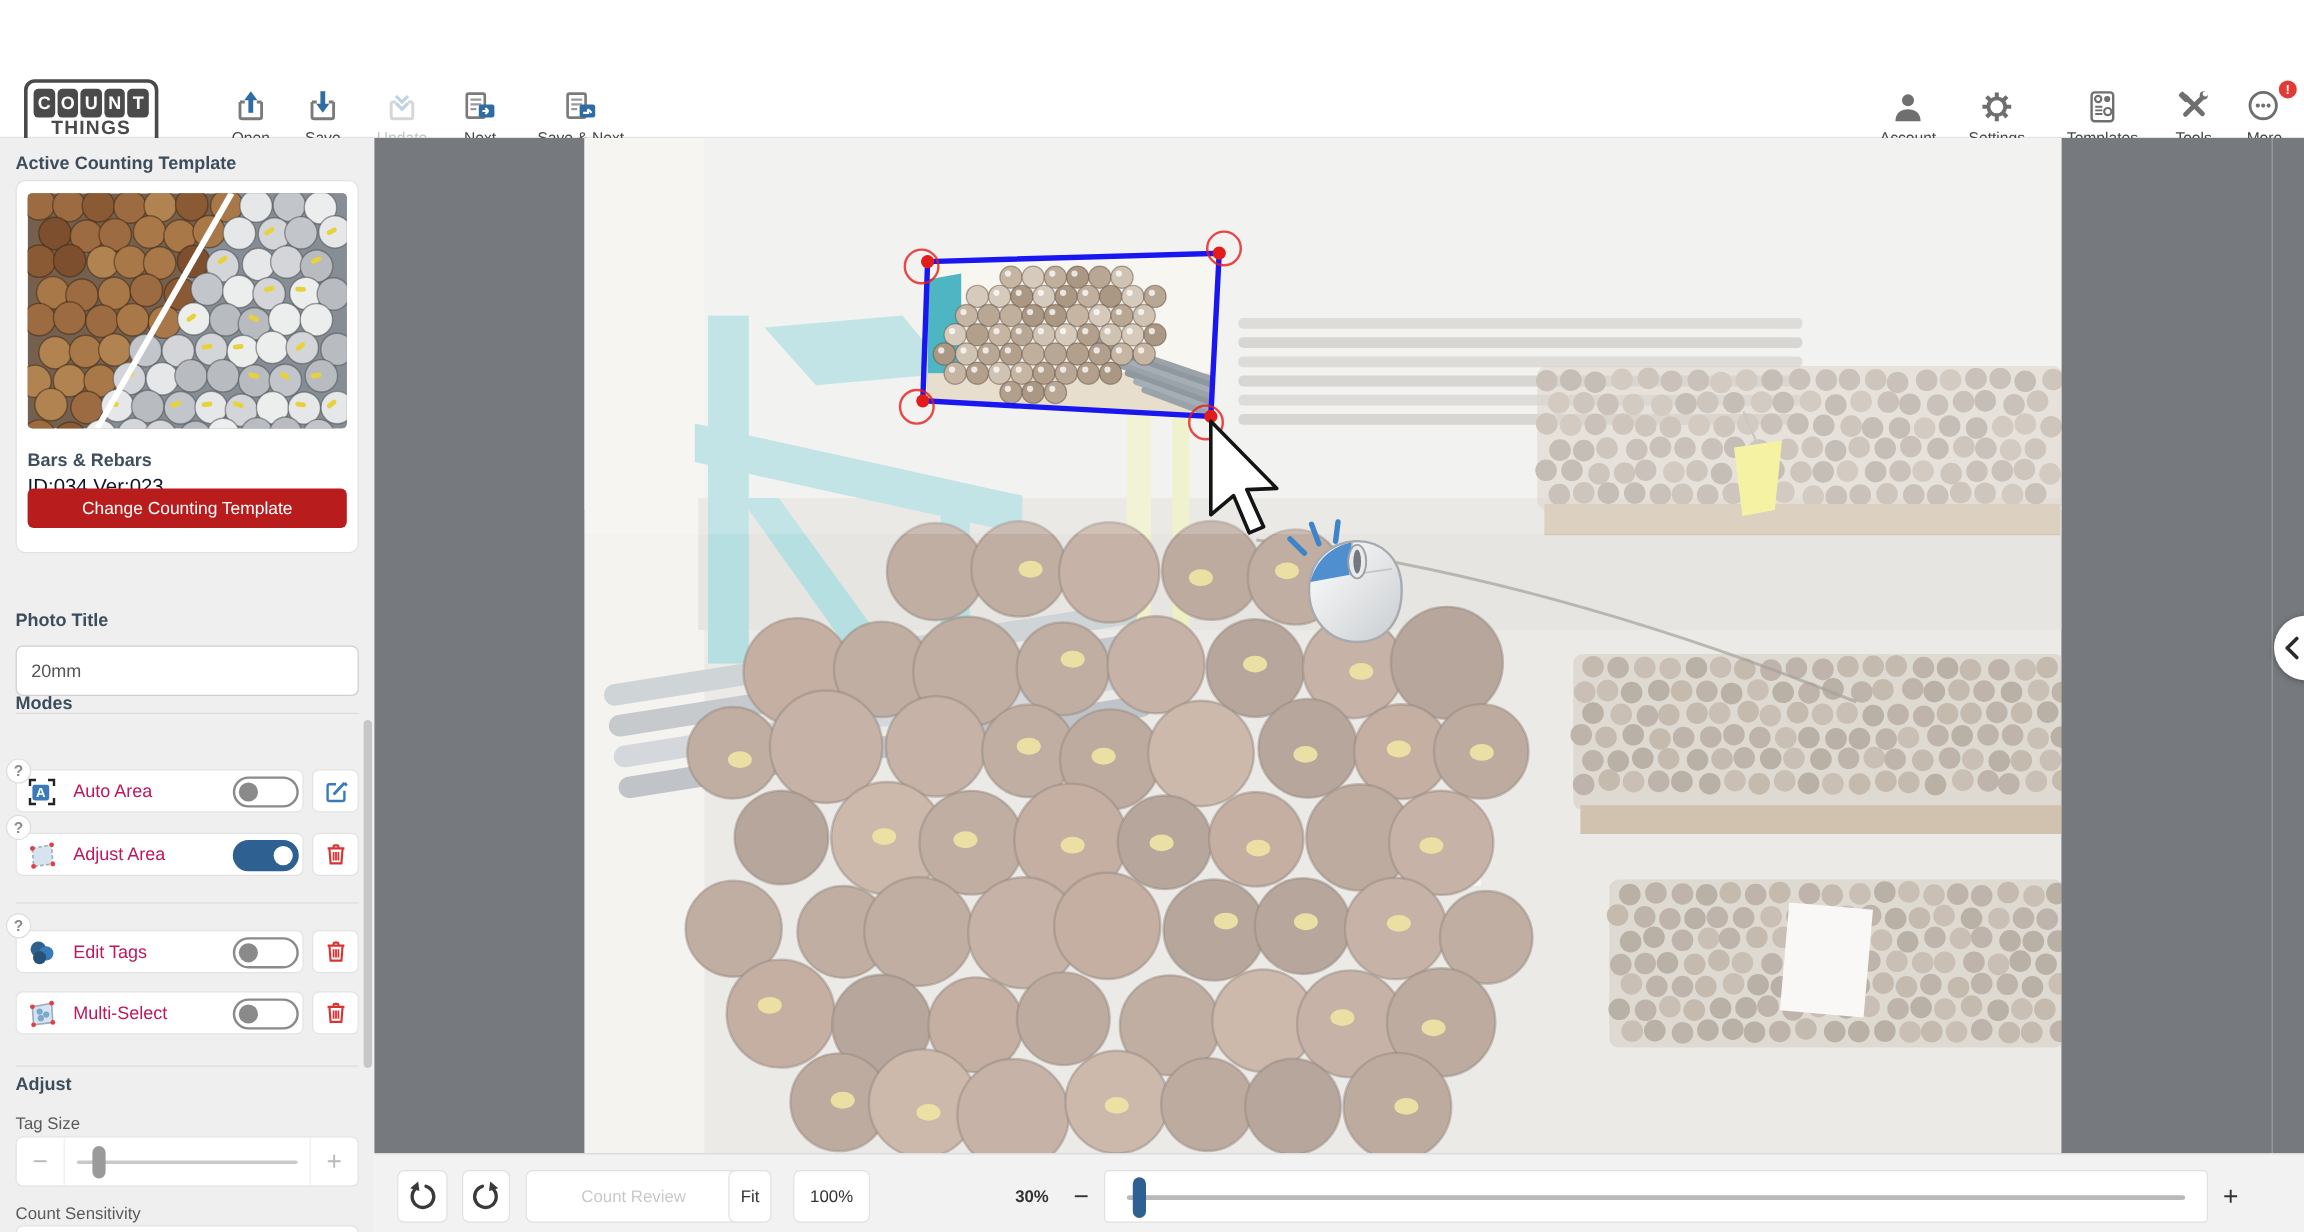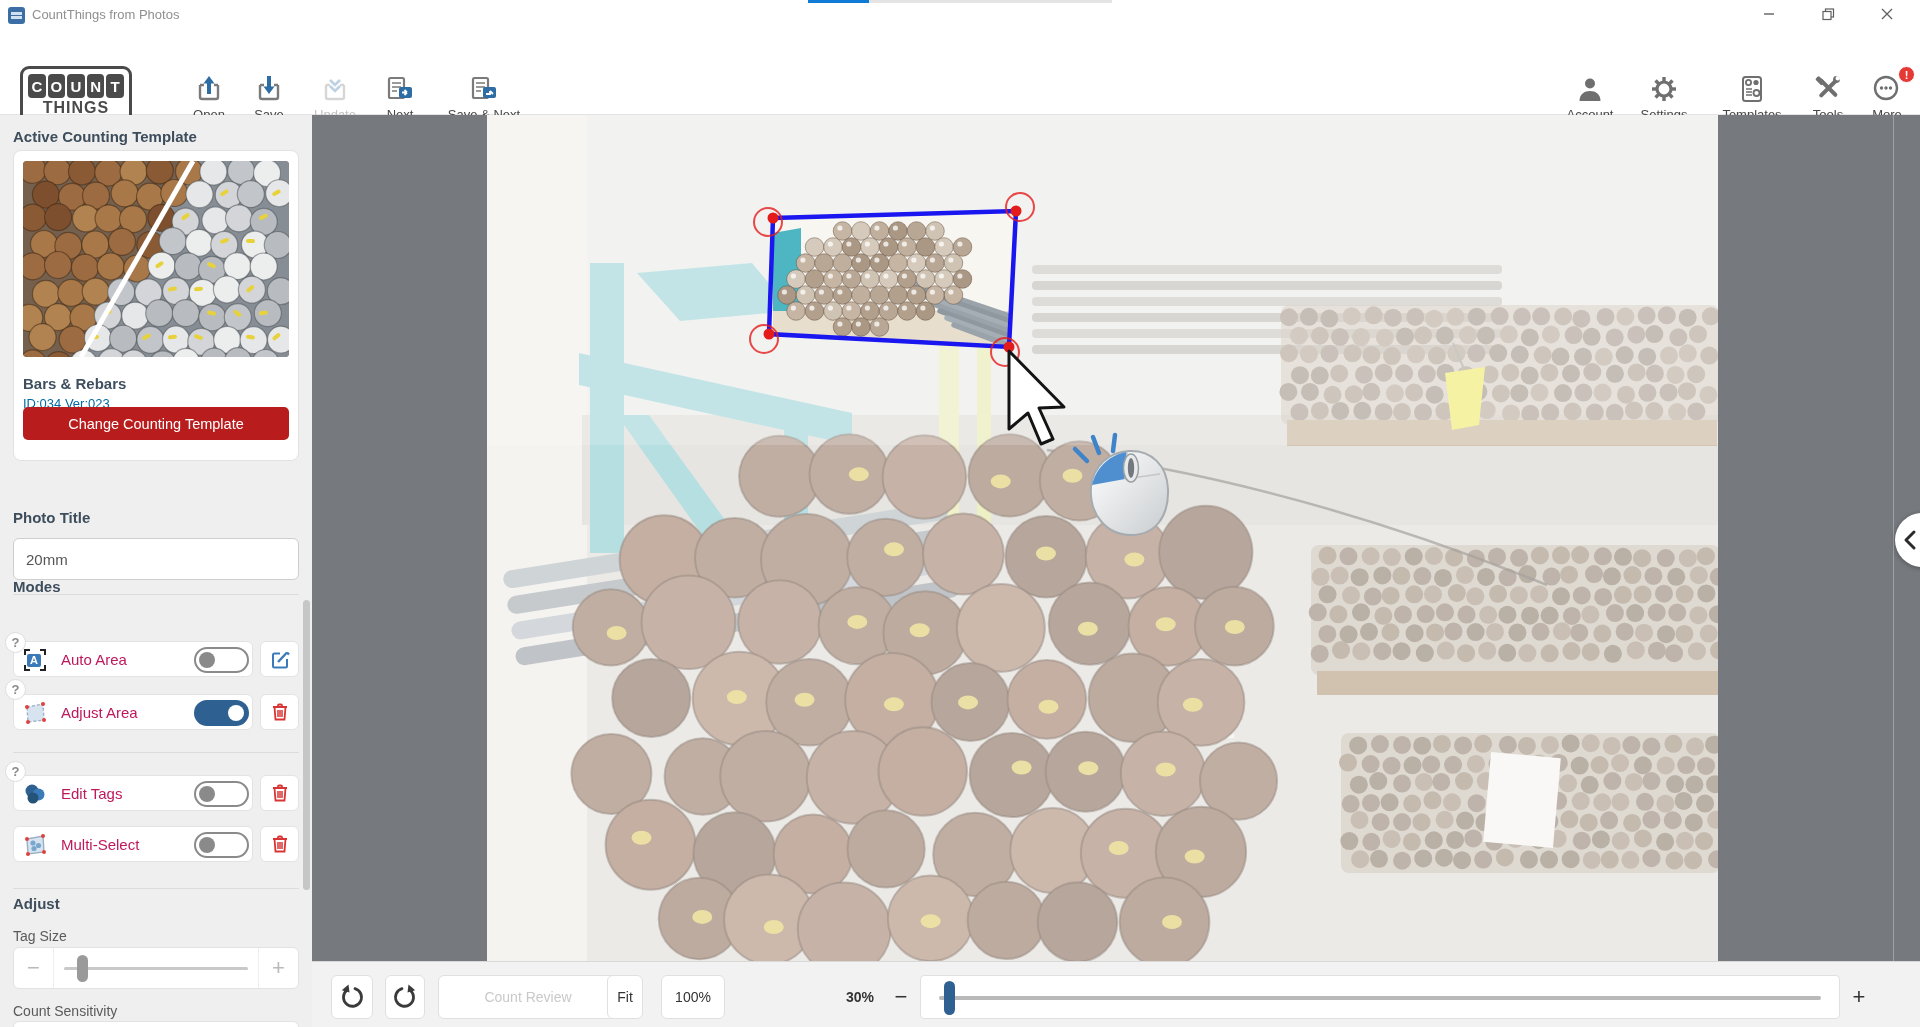--- a/index.html
+++ b/index.html
@@ -30,21 +30,21 @@
   .rbtn .ticon { height:34px; display:flex; align-items:flex-end; justify-content:center; }
   .rbtn .tlabel { font-size:13px; color:#474747; margin-top:3px; }
   .badge { position:absolute; right:2px; top:-4px; width:17px; height:17px; border-radius:50%; background:#e53935; color:#fff; font-size:11px; font-weight:bold; display:flex; align-items:center; justify-content:center; border:1px solid #fff; }
 
   
   .sidebar { position:absolute; left:0; top:115px; width:312px; height:912px; background:#efefef; }
   .sb-h { position:absolute; left:13px; font-size:15px; font-weight:bold; color:#3d4d5c; }
   .sb-label { position:absolute; left:13px; font-size:14px; color:#5a5a5a; }
   .card { position:absolute; background:#fff; border:1px solid #e2e2e2; border-radius:8px; }
   .tpl-name { position:absolute; left:23px; top:260px; font-size:15px; font-weight:bold; color:#3f4f5f; }
-  .tpl-meta { position:absolute; left:23px; top:281px; font-size:13px; color:#0369a1;text-align:center; }
+  .tpl-meta { position:absolute; left:23px; top:281px; font-size:17px; color:#0f172a;text-align:center; }
   .tpl-btn { position:absolute; left:23px; top:292px; width:266px; height:33px; background:#b91c1c; border-radius:5px; color:#fff; font-size:14.5px; display:flex; align-items:center; justify-content:center; cursor:pointer; }
   .sb-input { position:absolute; left:13px; top:423px; width:286px; height:42px; background:#fff; border:1px solid #cfcfcf; border-radius:6px; font-size:15px; color:#555; padding-left:12px; font-family:"Liberation Sans",sans-serif; }
   .divider { position:absolute; left:13px; width:286px; height:1px; background:#dcdcdc; }
   .mode-row { position:absolute; left:13px; width:240px; height:36px; background:#fff; border:1px solid #e3e3e3; border-radius:6px; }
   .mode-ico { position:absolute; left:9px; top:6px; width:24px; height:24px; }
   .mode-label { position:absolute; left:47px; top:0; height:36px; line-height:36px; font-size:15px; color:#be185d; }
   .toggle { position:absolute; left:180px; top:5px; width:55px; height:26px; border:2px solid #8a8a8a; border-radius:13px; background:#fff; cursor:pointer; }
   .toggle .knob { position:absolute; left:3px; top:3px; width:16px; height:16px; border-radius:50%; background:#8a8a8a; }
   .toggle.on { background:#2e6191; border-color:#2e6191; }
   .toggle.on .knob { left:auto; right:3px; background:#fff; }
@@ -74,43 +74,20 @@
   .zslider { position:absolute; left:608px; top:13px; width:920px; height:44px; background:#fff; border:1px solid #e0e0e0; border-radius:4px; }
   .zslider .track { position:absolute; left:18px; right:18px; top:20px; height:4px; background:#b9b9b9; border-radius:2px; }
   .zslider .thumb { position:absolute; top:5px; width:11px; height:34px; background:#2e6191; border-radius:6px; cursor:pointer; }
   svg { display:block; }
 </style>
 </head>
 <body>
 
 <div class="screen">
 
-  <div class="titlebar">
-    <div class="top-progress">
-        <div id="top-progress-fill" style="width: 20%;"></div>
-      </div>
-    <div class="app-ico"></div>
-    <div class="win-title">CountThings from Photos</div>
-    <div class="winbtn" style="left:1752px;">
-      <svg width="12" height="12" viewBox="0 0 12 12">
-          <line x1="1" y1="6" x2="11" y2="6" stroke="#5f5f5f" stroke-width="1.4"></line>
-        </svg>
-    </div>
-    <div class="winbtn" style="left:1811px;">
-      <svg width="13" height="13" viewBox="0 0 13 13">
-          <rect x="3.5" y="1" width="8" height="8" fill="none" stroke="#5f5f5f" stroke-width="1.2"></rect>
-          <rect x="1" y="3.5" width="8" height="8" fill="#fff" stroke="#5f5f5f" stroke-width="1.2"></rect>
-        </svg>
-    </div>
-    <div class="winbtn" style="left:1870px;">
-      <svg width="12" height="12" viewBox="0 0 12 12">
-          <path d="M1,1 L11,11 M11,1 L1,11" stroke="#5f5f5f" stroke-width="1.3"></path>
-        </svg>
-    </div>
-  </div>
 
   <div class="toolbar">
     <div class="logo">
       <div class="logo-tiles" id="logo-tiles">
           <span class="tile">C</span>
           <span class="tile">O</span>
           <span class="tile">U</span>
           <span class="tile">N</span>
           <span class="tile">T</span>
         </div>

